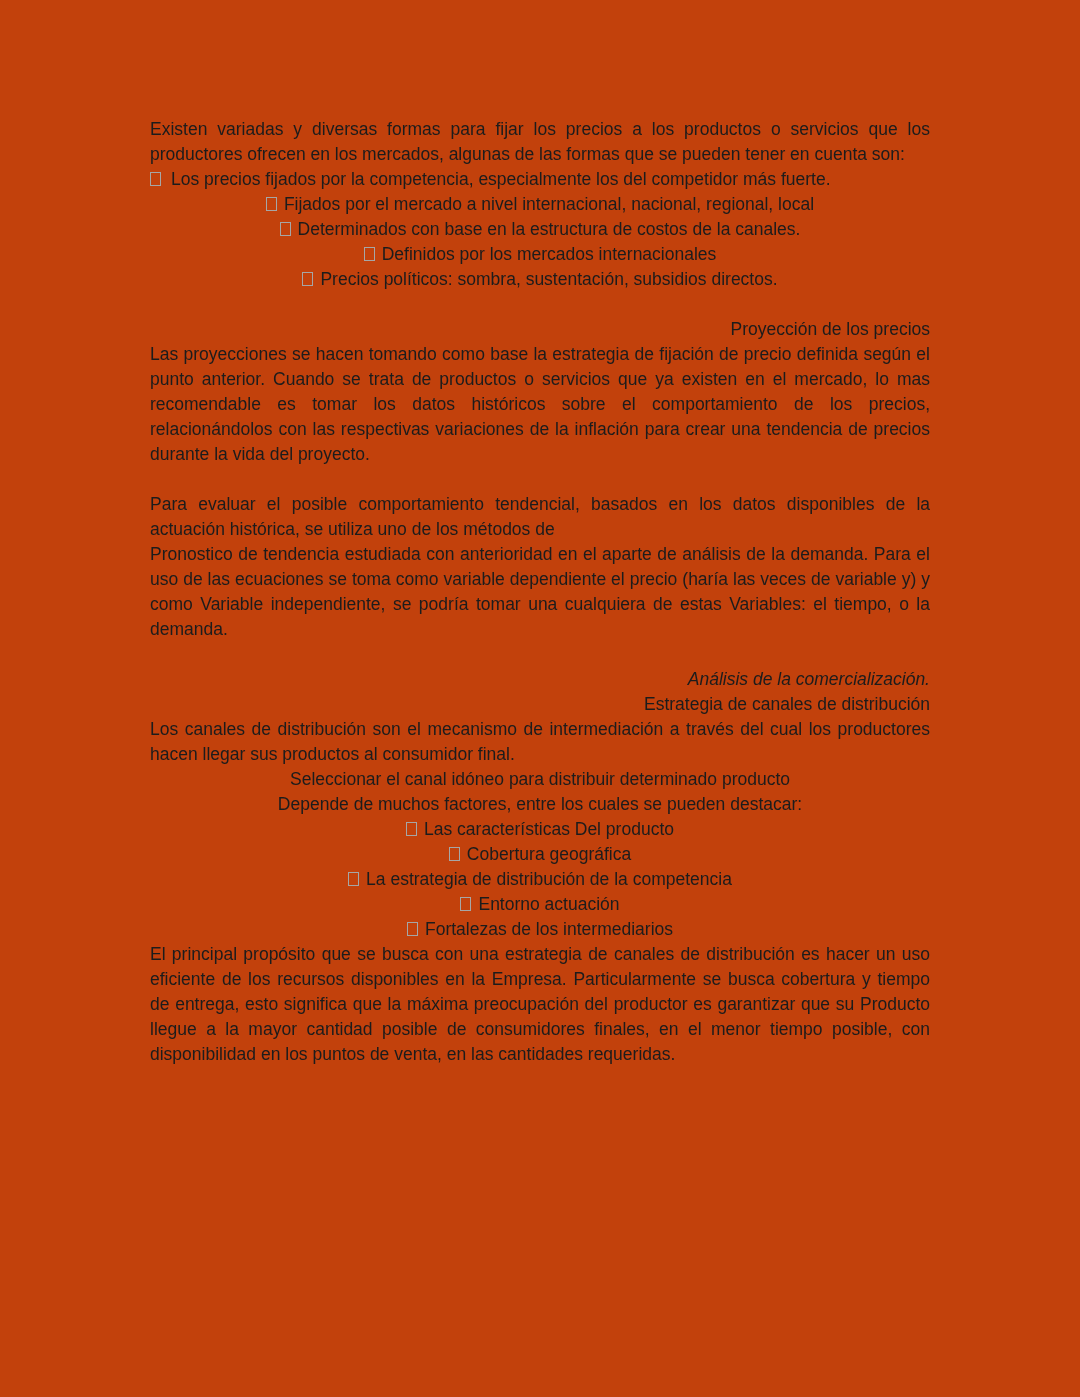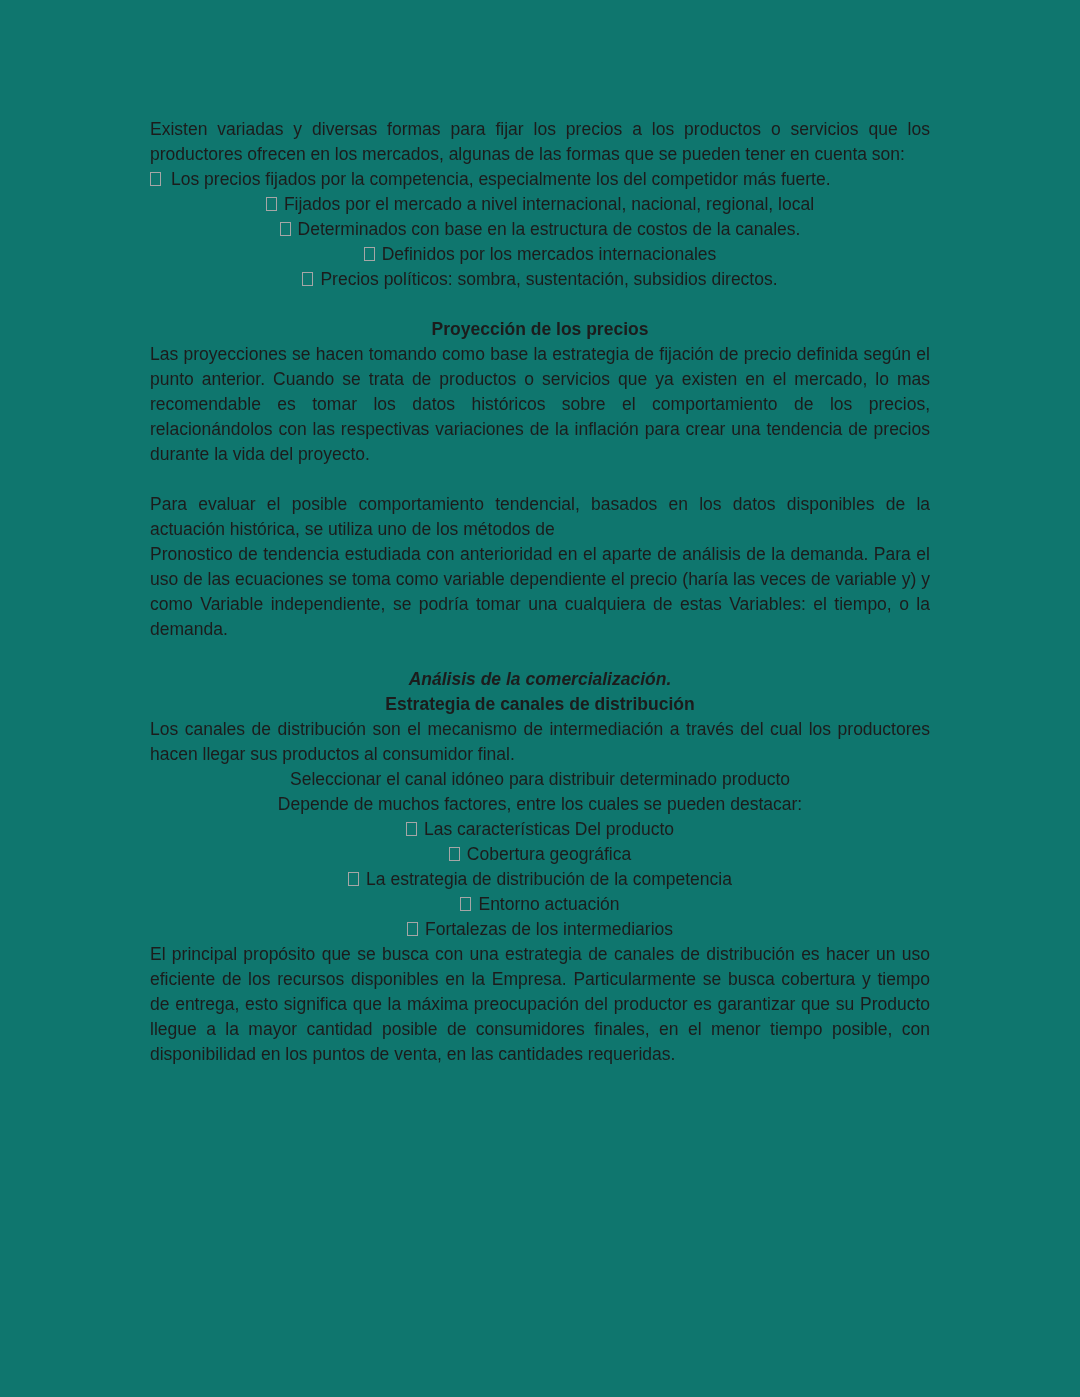--- a/index.html
+++ b/index.html
@@ -12,31 +12,31 @@
     height: 1397px;
     overflow: hidden;
     font-family: "Liberation Sans", "DejaVu Sans", sans-serif;
     color: #1c1c1c;
   }
   .page {
     box-sizing: border-box;
     width: 1080px;
     height: 1397px;
     padding: 117px 150px 0 150px;
-    background: #0f766e;
+    background: #c2410c;
   }
   .para, .line, .heading {
     margin: 0;
     font-size: 17.5px;
     line-height: 25px;
     font-weight: normal;
   }
   .para { text-align: justify; }
   .line { text-align: center; }
-  .heading { font-weight: bold; text-align: center; }
+  .heading { font-weight: normal; text-align: right; }
   .heading.italic { font-style: italic; }
   .spacer { height: 25px; }
   .tofu {
     display: inline-block;
     width: 9px;
     height: 12px;
     border: 1px solid #a6a6a6;
     margin-right: 7px;
     position: relative;
     top: 1px;

